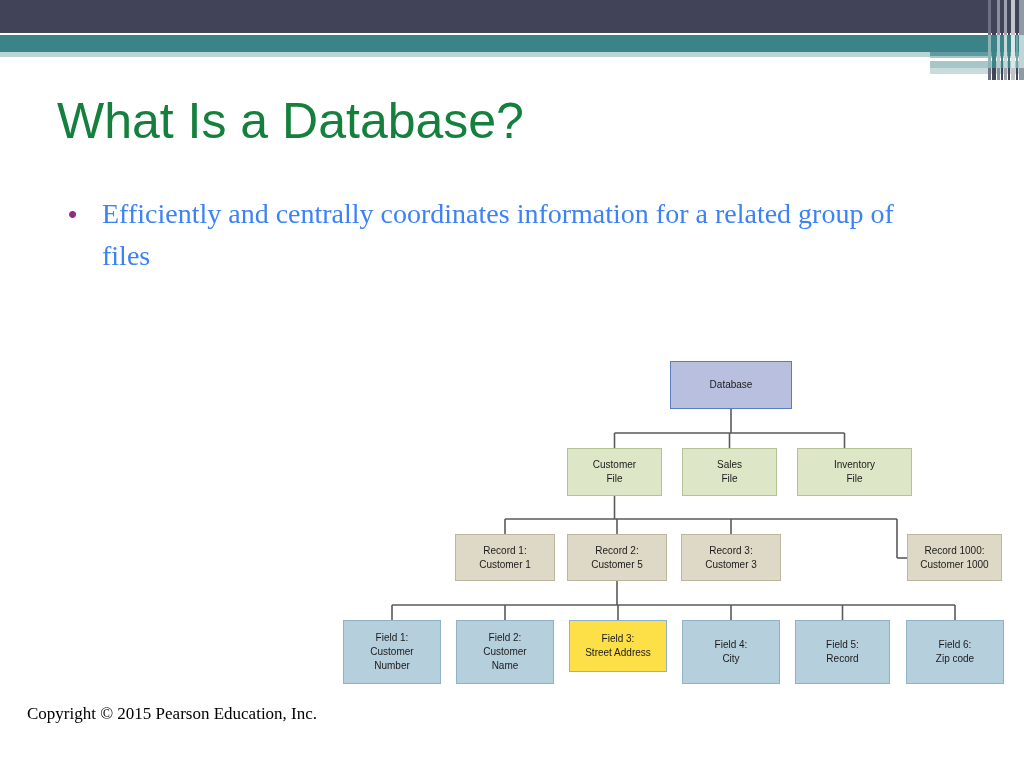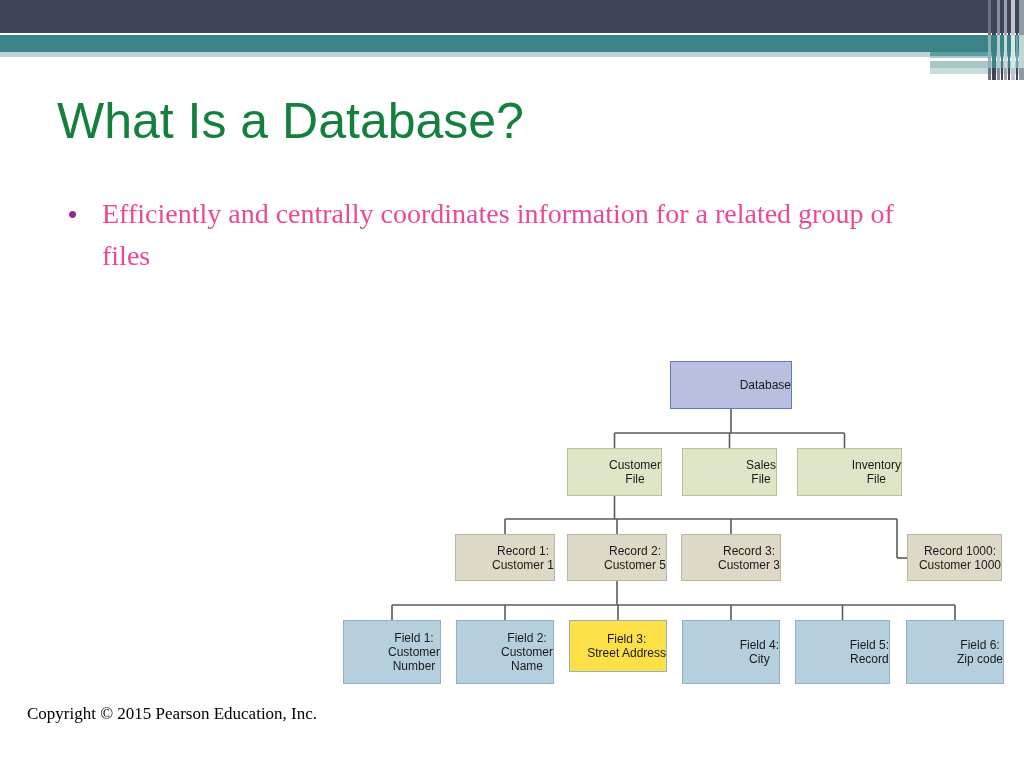--- a/index.html
+++ b/index.html
@@ -37,31 +37,31 @@
 
   
   #bullet-block { position:absolute; left:68px; top:193px; width:880px; }
   .bullet-row { display:flex; align-items:flex-start; }
   .bullet-dot {
     color:#92278f; font-size:26px; line-height:42px;
     width:34px; flex:0 0 34px; text-align:left; font-family:"Liberation Sans", sans-serif;
   }
   .bullet-text {
     font-family:"Liberation Serif", serif;
-    font-size:28px; line-height:42px; color:#ec4899;
+    font-size:28px; line-height:42px; color:#3b82f6;
   }
 
   
   #diagram { position:absolute; left:0; top:0; width:1024px; height:768px; pointer-events:none; }
   .node {
     position:absolute;
-    display:flex; align-items:center; justify-content:flex-end;
+    display:flex; align-items:center; justify-content:center;
     text-align:center;
     font-family:"Liberation Sans", sans-serif;
-    font-size:12px; line-height:14px; color:#1a1a1a;
+    font-size:10px; line-height:14px; color:#1a1a1a;
     pointer-events:auto;
   }
   .node span { display:block; }
 
   
   #footer {
     position:absolute; left:27px; top:704px;
     font-family:"Liberation Serif", serif;
     font-size:17px; color:#000000;
   }
@@ -143,21 +143,21 @@
           <span>Customer</span>
           <span>File</span>
         </div>
       </div>
       <div class="node" style="left: 682px; top: 448px; width: 95px; height: 48px; background: rgb(221, 231, 199); border: 1px solid rgb(179, 195, 148);">
         <div>
           <span>Sales</span>
           <span>File</span>
         </div>
       </div>
-      <div class="node" style="left: 797px; top: 448px; width: 105px; height: 48px; background: rgb(221, 231, 199); border: 1px solid rgb(179, 195, 148);">
+      <div class="node" style="left: 797px; top: 448px; width: 115px; height: 48px; background: rgb(221, 231, 199); border: 1px solid rgb(179, 195, 148);">
         <div>
           <span>Inventory</span>
           <span>File</span>
         </div>
       </div>
       <div class="node" style="left: 455px; top: 534px; width: 100px; height: 47px; background: rgb(222, 217, 198); border: 1px solid rgb(189, 182, 159);">
         <div>
           <span>Record 1:</span>
           <span>Customer 1</span>
         </div>

